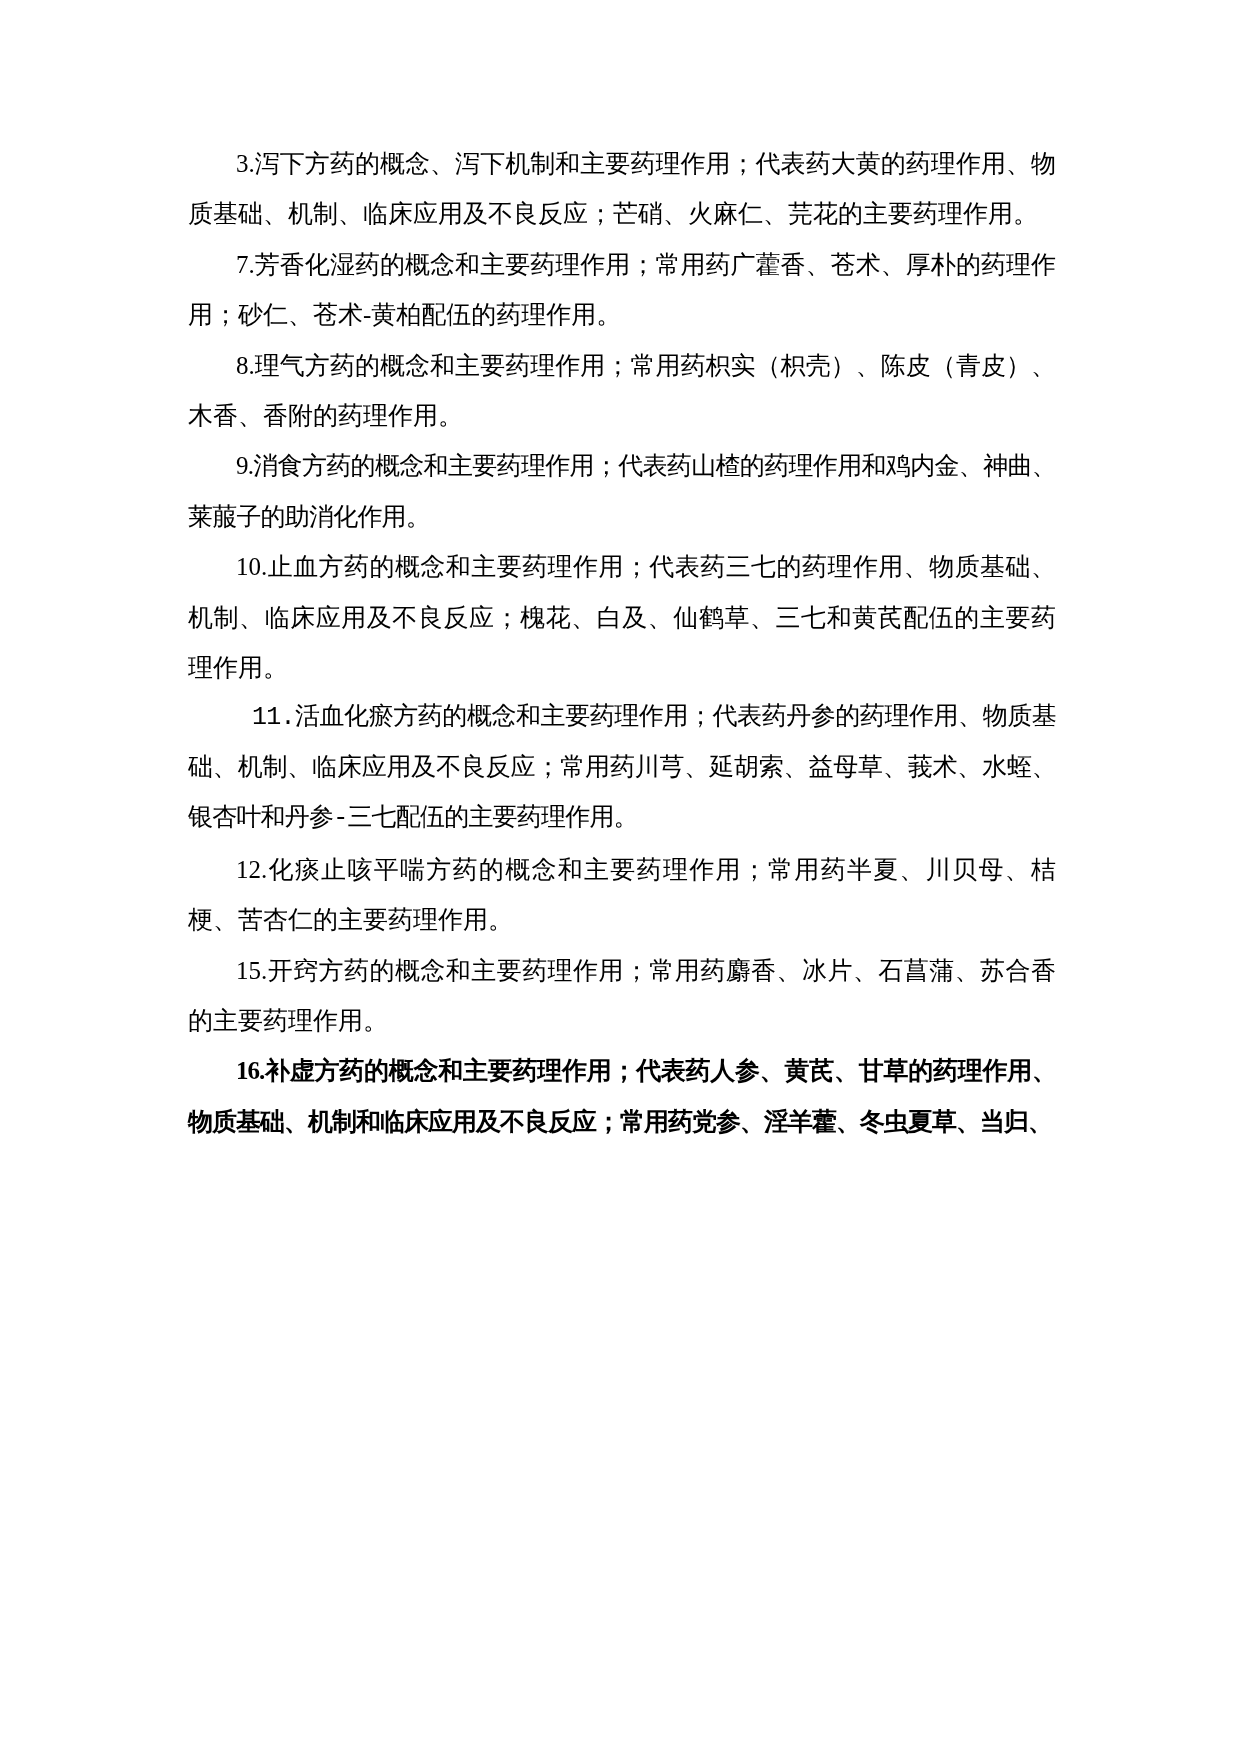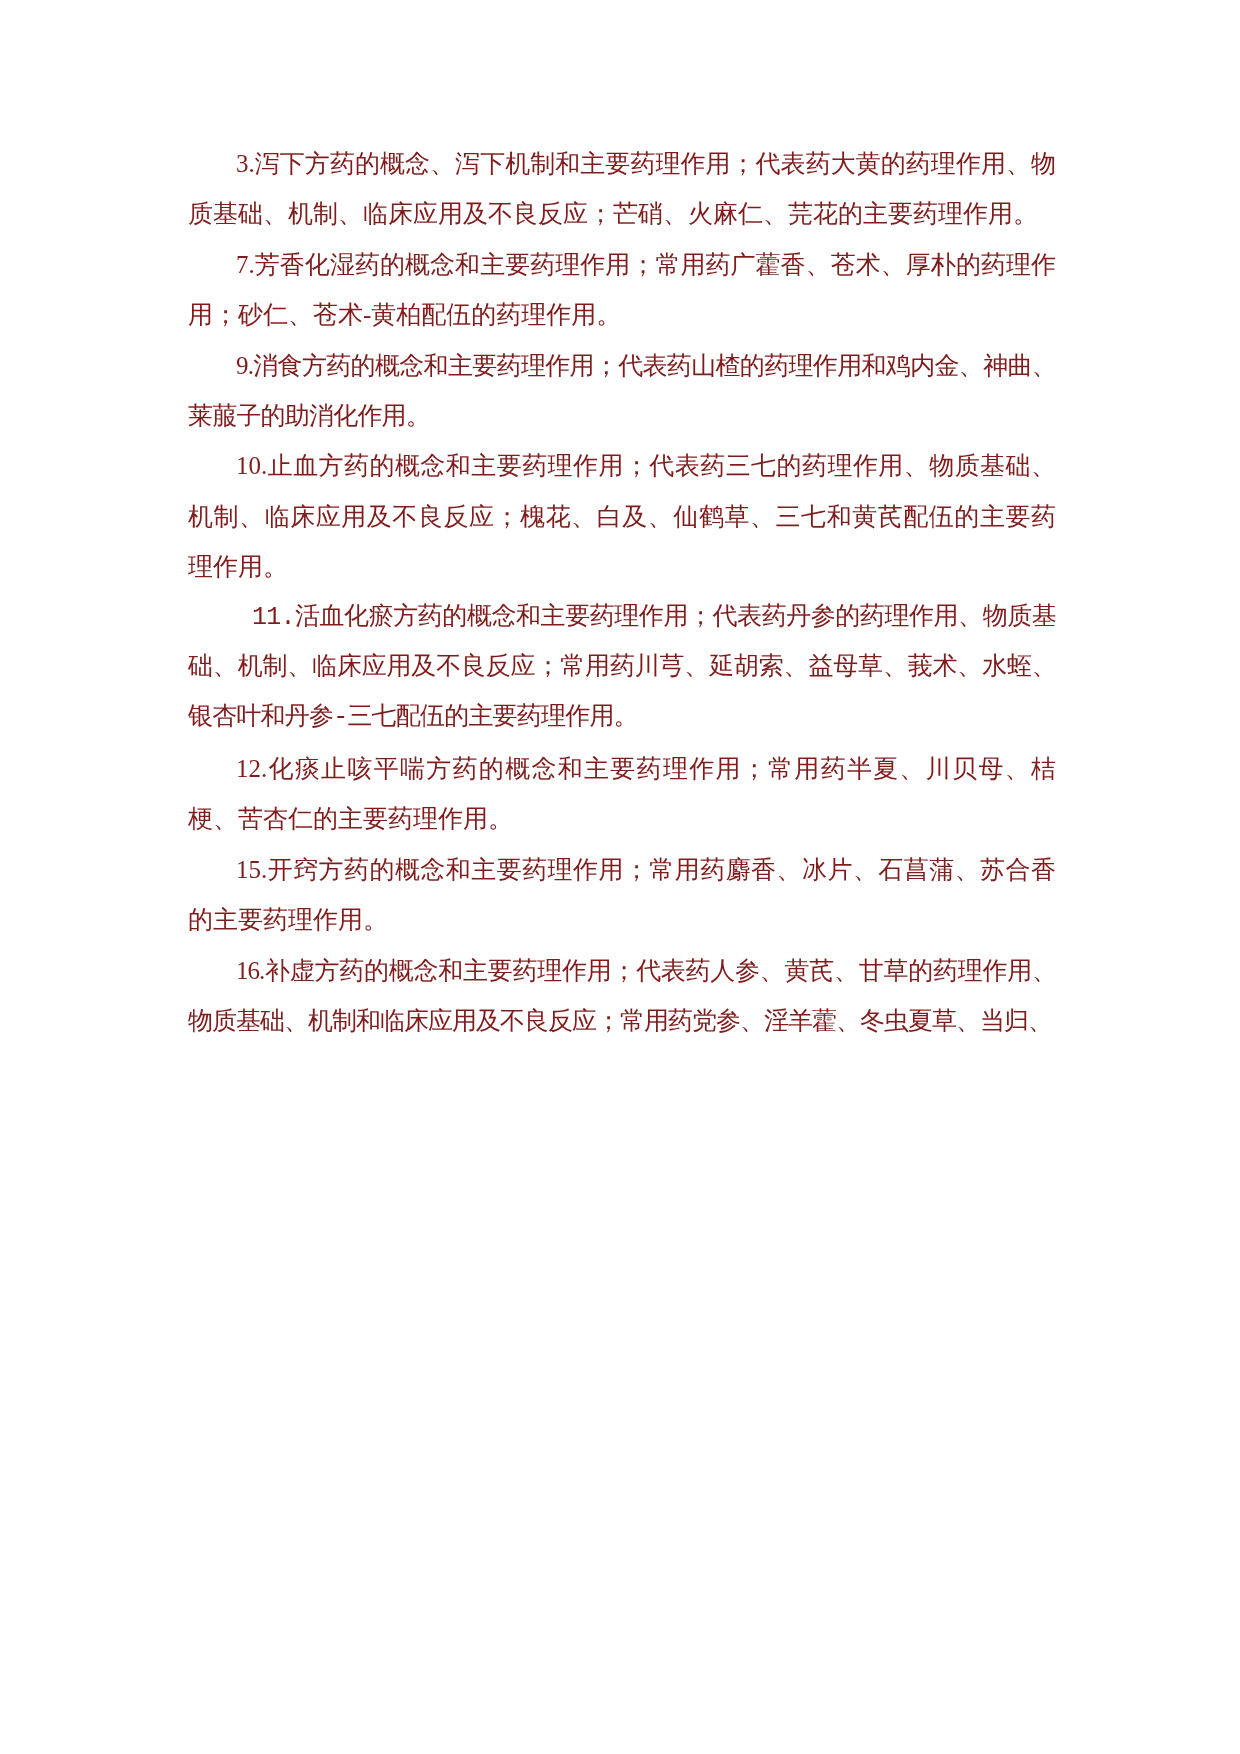--- a/index.html
+++ b/index.html
@@ -23,39 +23,40 @@
     padding-top: 139px;
   }
   .doc-para {
     margin: 0;
     padding: 0;
     font-size: 25px;
     line-height: 50.4px;
     text-align: justify;
     text-indent: 48px;
     word-break: break-all;
-    color: #7f1d1d;
+    color: #000000;
   }
   
   .indent-deep {
     text-indent: 64px;
     font-family: Liberation Mono, monospace;
   }
   
   .squeeze-s  { letter-spacing: -0.8px; }
-  .squeeze-m  { letter-spacing: -1.0px; }
+  .squeeze-m  { letter-spacing: -1.0px; font-weight: bold; }
   .squeeze-l  { letter-spacing: -1.3px; text-align-last: justify; }
 </style>
 </head>
 <body>
 
 <div class="page">
   <div class="text-block">
     <p class="doc-para">3.泻下方药的概念、泻下机制和主要药理作用；代表药大黄的药理作用、物质基础、机制、临床应用及不良反应；芒硝、火麻仁、芫花的主要药理作用。</p>
     <p class="doc-para">7.芳香化湿药的概念和主要药理作用；常用药广藿香、苍术、厚朴的药理作用；砂仁、苍术-黄柏配伍的药理作用。</p>
+    <p class="doc-para">8.理气方药的概念和主要药理作用；常用药枳实（枳壳）、陈皮（青皮）、木香、香附的药理作用。</p>
     <p class="doc-para squeeze-s">9.消食方药的概念和主要药理作用；代表药山楂的药理作用和鸡内金、神曲、莱菔子的助消化作用。</p>
     <p class="doc-para">10.止血方药的概念和主要药理作用；代表药三七的药理作用、物质基础、机制、临床应用及不良反应；槐花、白及、仙鹤草、三七和黄芪配伍的主要药理作用。</p>
     <p class="doc-para indent-deep squeeze-s">11.活血化瘀方药的概念和主要药理作用；代表药丹参的药理作用、物质基础、机制、临床应用及不良反应；常用药川芎、延胡索、益母草、莪术、水蛭、银杏叶和丹参-三七配伍的主要药理作用。</p>
     <p class="doc-para">12.化痰止咳平喘方药的概念和主要药理作用；常用药半夏、川贝母、桔梗、苦杏仁的主要药理作用。</p>
     <p class="doc-para">15.开窍方药的概念和主要药理作用；常用药麝香、冰片、石菖蒲、苏合香的主要药理作用。</p>
     <p class="doc-para squeeze-m">16.补虚方药的概念和主要药理作用；代表药人参、黄芪、甘草的药理作用、物质基础、机制和临床应用及不良反应；常用药党参、淫羊藿、冬虫夏草、当归、</p>
   </div>
 </div>
 
 </body></html>

